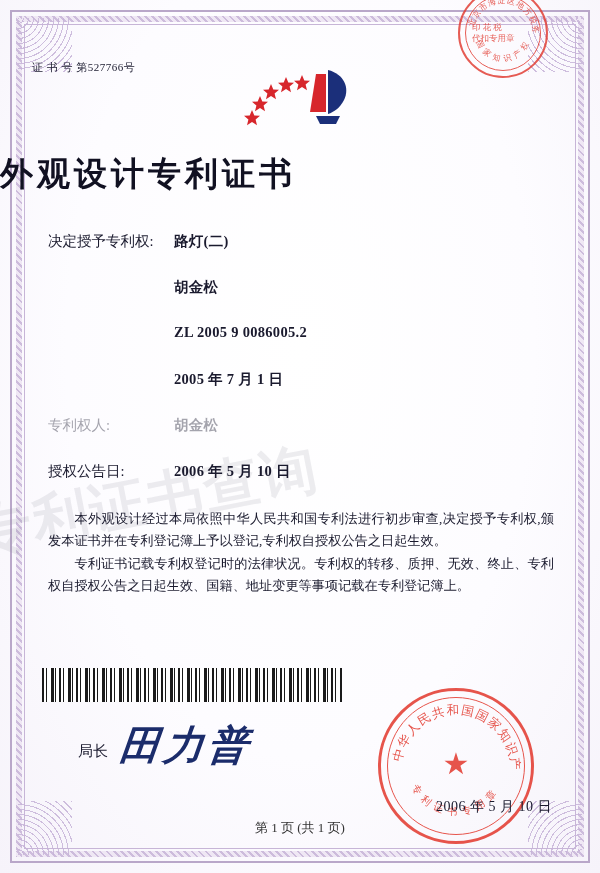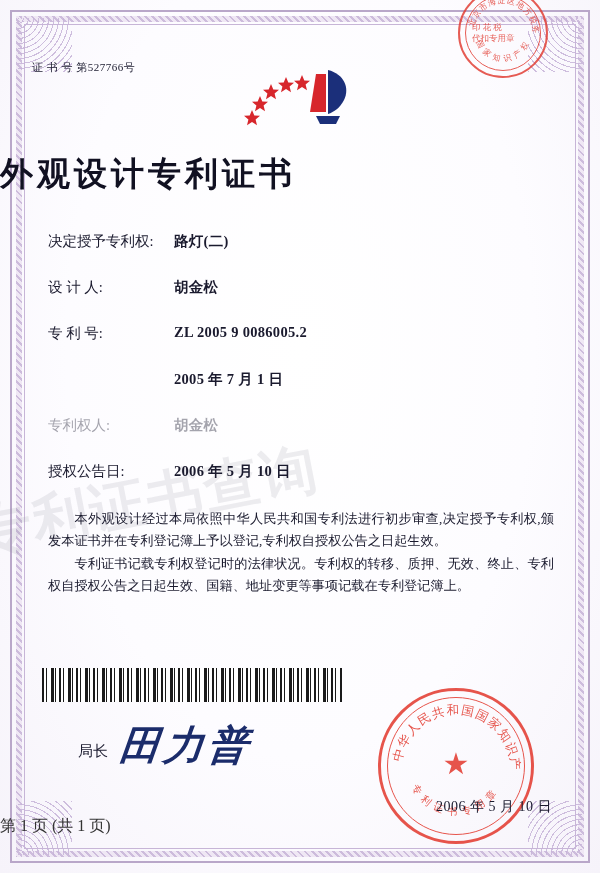--- a/index.html
+++ b/index.html
@@ -274,22 +274,22 @@
     top: 798px;
     font-size: 14px;
     letter-spacing: .5px;
   }
 
   
   .footer {
     position: absolute;
     left: 0; right: 0;
     bottom: 36px;
-    text-align: left;
-    font-size: 16px;
+    text-align: center;
+    font-size: 13px;
     color: #333;
   }
 </style>
 </head>
 <body>
 
 <div class="certificate">
 
   <div class="border-outer"></div>
   <div class="border-inner"></div>
@@ -343,25 +343,23 @@
   </div>
 
   <div class="main-title">外观设计专利证书</div>
 
   <div class="fields">
     <div class="field">
       <span class="label">决定授予专利权:</span>
       <span class="value">路灯(二)</span>
     </div>
     <div class="field">
-      <span class="label">设 计 人:</span>
       <span class="value">胡金松</span>
     </div>
     <div class="field">
-      <span class="label">专 利 号:</span>
       <span class="value">ZL 2005 9 0086005.2</span>
     </div>
     <div class="field">
       <span class="value">2005 年 7 月 1 日</span>
     </div>
     <div class="field faded">
       <span class="label">专利权人:</span>
       <span class="value">胡金松</span>
     </div>
     <div class="field">

